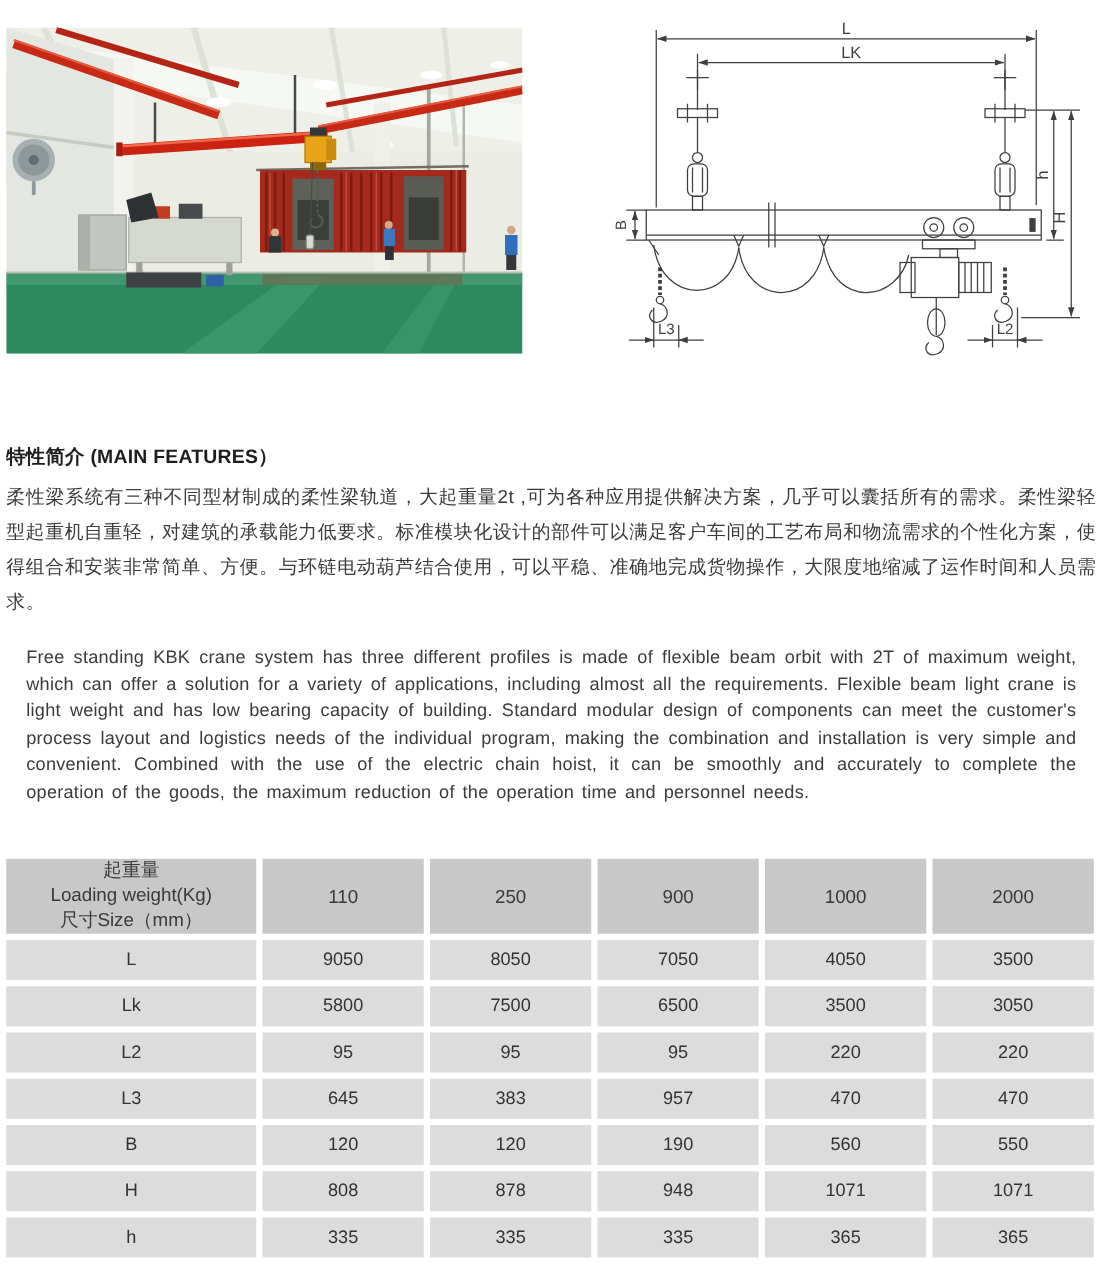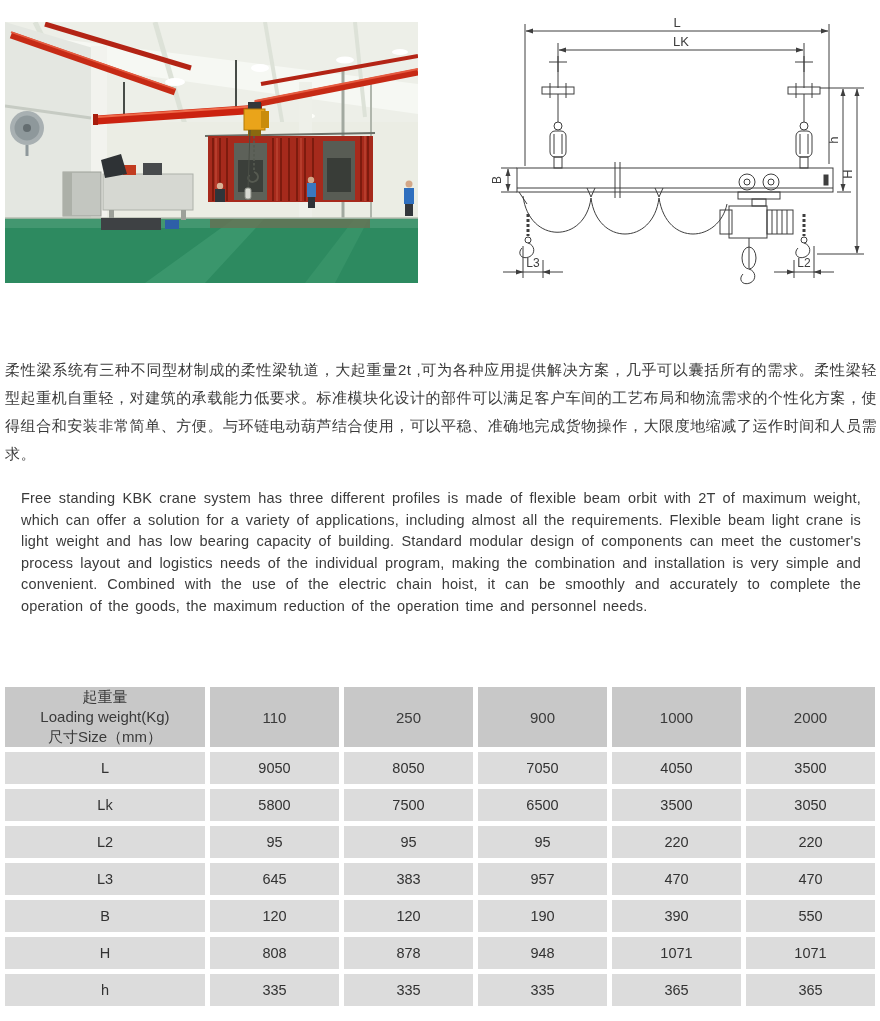--- a/index.html
+++ b/index.html
@@ -275,20 +275,21 @@
     <text x="190" y="30" text-anchor="middle">LK</text>
     <text x="10" y="164" text-anchor="middle" transform="rotate(-90 10 164)" font-size="12">B</text>
     <text x="347" y="124" text-anchor="middle" transform="rotate(-90 347 124)">h</text>
     <text x="361" y="158" text-anchor="middle" transform="rotate(-90 361 158)">H</text>
     <text x="42" y="251" text-anchor="middle" font-size="12">L3</text>
     <text x="313" y="251" text-anchor="middle" font-size="12">L2</text>
   </g>
 </svg>
 
 <div class="features">
+  <h2>特性简介 (MAIN FEATURES）</h2>
   <p class="zh">柔性梁系统有三种不同型材制成的柔性梁轨道，大起重量2t ,可为各种应用提供解决方案，几乎可以囊括所有的需求。柔性梁轻型起重机自重轻，对建筑的承载能力低要求。标准模块化设计的部件可以满足客户车间的工艺布局和物流需求的个性化方案，使得组合和安装非常简单、方便。与环链电动葫芦结合使用，可以平稳、准确地完成货物操作，大限度地缩减了运作时间和人员需求。</p>
   <p class="en">Free standing KBK crane system has three different profiles is made of flexible beam orbit with 2T of maximum weight, which can offer a solution for a variety of applications, including almost all the requirements. Flexible beam light crane is light weight and has low bearing capacity of building. Standard modular design of components can meet the customer's process layout and logistics needs of the individual program, making the combination and installation is very simple and convenient. Combined with the use of the electric chain hoist, it can be smoothly and accurately to complete the operation of the goods, the maximum reduction of the operation time and personnel needs.</p>
 </div>
 
 <table class="spec">
   <colgroup>
     <col class="col-label">
       <col class="col-val">
       <col class="col-val">
       <col class="col-val">
@@ -340,21 +341,21 @@
       <td>383</td>
       <td>957</td>
       <td>470</td>
       <td>470</td>
     </tr>
     <tr>
       <td>B</td>
       <td>120</td>
       <td>120</td>
       <td>190</td>
-      <td>390</td>
+      <td>560</td>
       <td>550</td>
     </tr>
     <tr>
       <td>H</td>
       <td>808</td>
       <td>878</td>
       <td>948</td>
       <td>1071</td>
       <td>1071</td>
     </tr>

